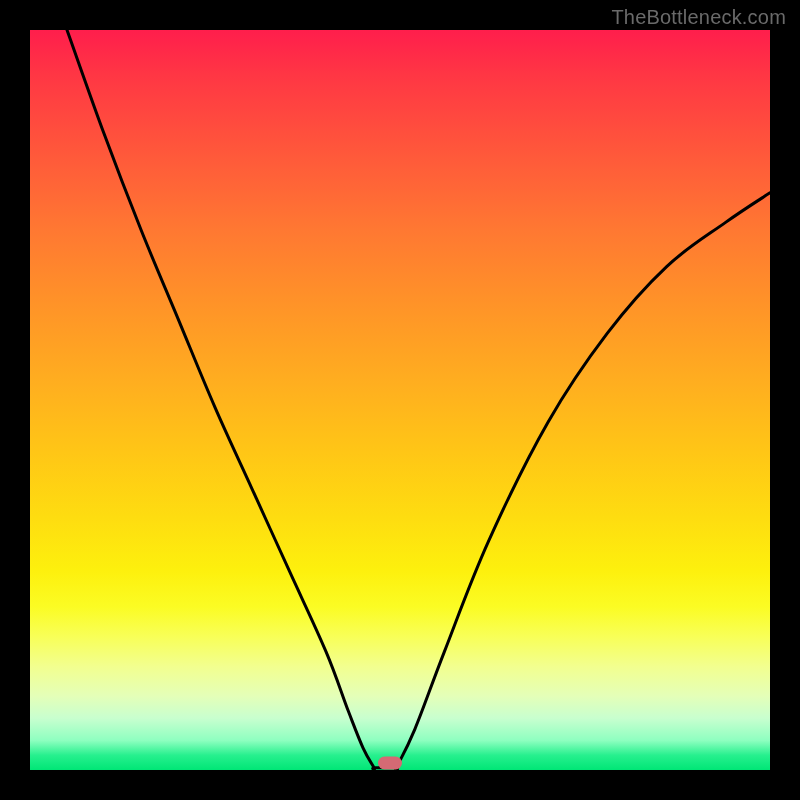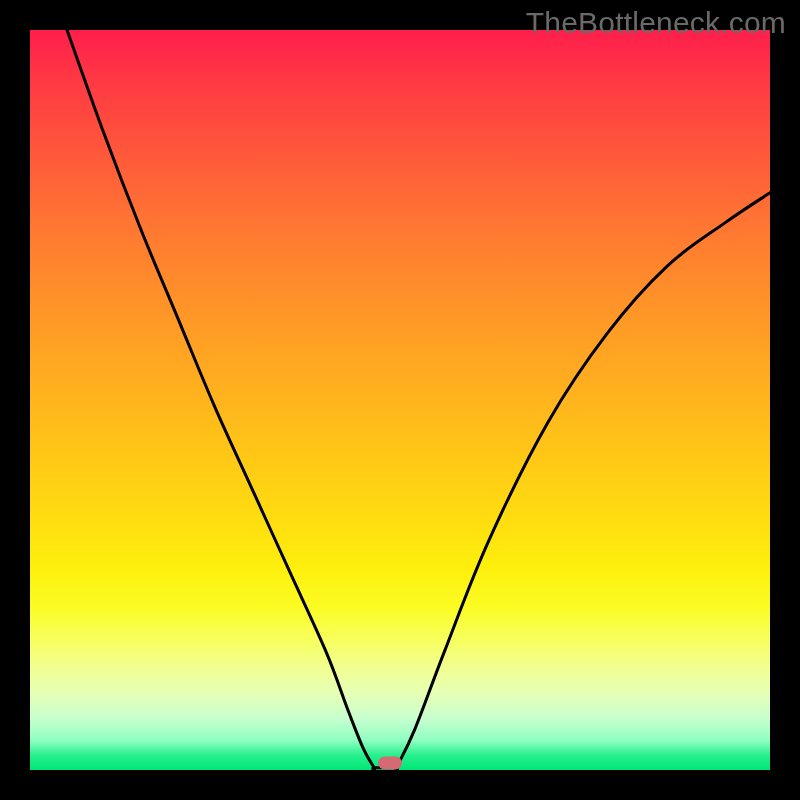--- a/index.html
+++ b/index.html
@@ -15,21 +15,21 @@
     position: relative;
     width: 800px;
     height: 800px;
     background: #000;
   }
   .watermark {
     position: absolute;
     top: 6px;
     right: 14px;
     color: #6a6a6a;
-    font-size: 30px;
+    font-size: 20px;
     font-weight: 400;
     letter-spacing: 0.2px;
     z-index: 10;
     user-select: none;
   }
   .plot-area {
     position: absolute;
     top: 30px;
     left: 30px;
     width: 740px;

